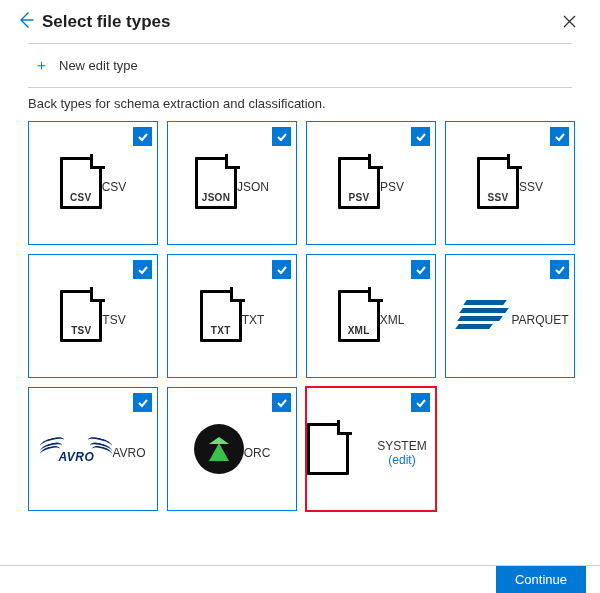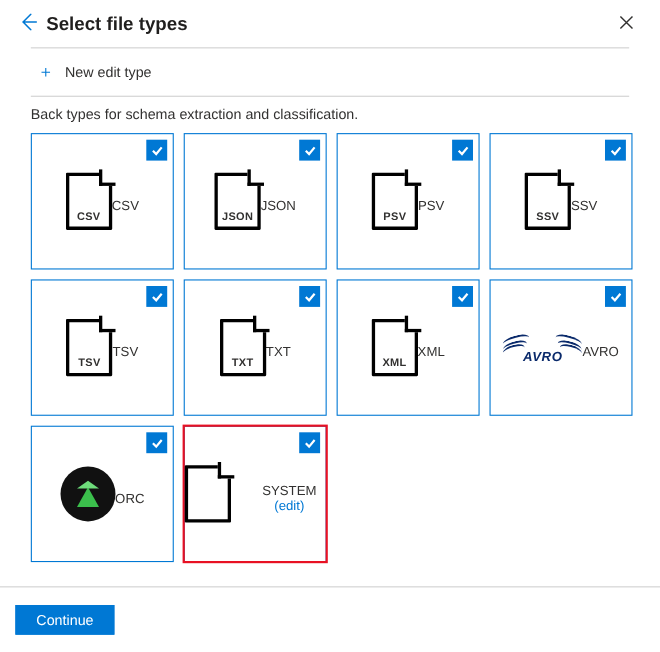--- a/index.html
+++ b/index.html
@@ -99,24 +99,25 @@
     .tile-label {
       font-size: 12px;
       color: #323130;
       text-align: center;
     }
     .edit-link { color: #0078d4; }
     .footer {
       position: absolute;
       bottom: 0; left: 0; right: 0;
       border-top: 1px solid #d0d0d0;
-      padding: 16px 14px;
-      display: flex;
-      align-items: center;
+      padding: 0 14px;
+      display: flex;
+      align-items: flex-end;
       background: #fff;
+      flex-direction: column;
     }
     .btn {
       font-size: 13px;
       padding: 5px 18px;
       border: 1px solid #8a8886;
       background: #fff;
       min-width: 60px;
       text-align: center;
     }
     .btn.primary {
@@ -350,20 +351,36 @@
     <div class="tile-icon">
       <div class="file-ic">
           <div class="body"></div>
           <div class="fold"></div>
           <div class="txt">XML</div>
         </div>
     </div>
     <div class="tile-label">XML</div>
   </div>
 
+  <div class="tile">
+    <div class="check">
+        <svg viewBox="0 0 12 12">
+          <path d="M2 6 L5 9 L10 3" stroke="#fff" stroke-width="2" fill="none"></path>
+        </svg>
+      </div>
+    <div class="tile-icon">
+      <div class="parquet-ic">
+          <div class="pl"></div>
+          <div class="pl"></div>
+          <div class="pl"></div>
+          <div class="pl"></div>
+        </div>
+    </div>
+    <div class="tile-label">PARQUET</div>
+  </div>
 
   <div class="tile">
     <div class="check">
         <svg viewBox="0 0 12 12">
           <path d="M2 6 L5 9 L10 3" stroke="#fff" stroke-width="2" fill="none"></path>
         </svg>
       </div>
     <div class="tile-icon">
       <div class="avro-ic">
           <div class="wing l"></div>

